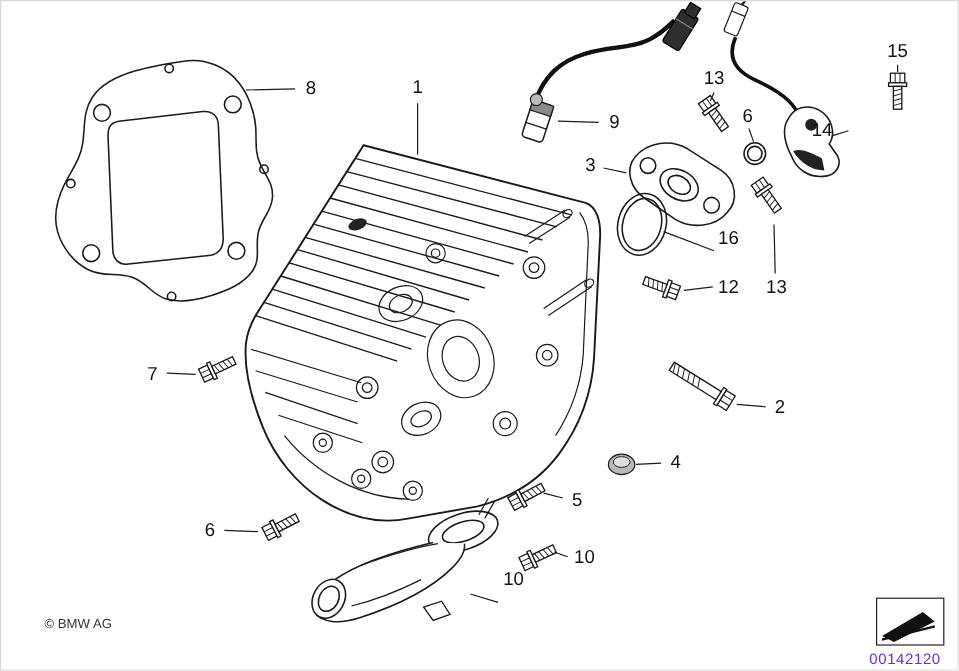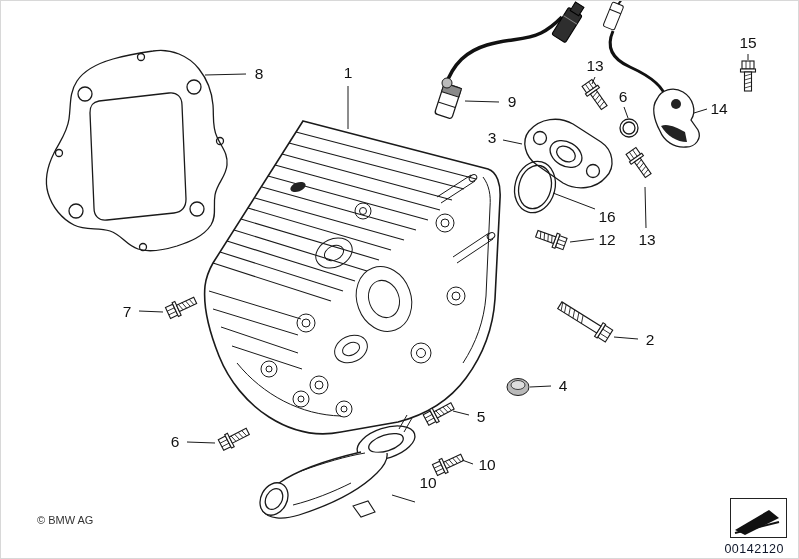--- a/index.html
+++ b/index.html
@@ -23,21 +23,21 @@
     pointer-events:auto;
     cursor:pointer;
     line-height:1;
   }
   .footer-copyright{
     position:absolute;left:36px;top:513px;
     font-size:11px;color:#333;
   }
   .footer-number{
     position:absolute;right:14px;top:541px;
-    font-size:12.5px;color:#0f172a;letter-spacing:.5px;
+    font-size:12.5px;color:#6d28d9;letter-spacing:.5px;
   }
   .logo-box{
     position:absolute;left:729px;top:497px;
     width:57px;height:40px;
     box-sizing:border-box;
     border:1.5px solid #222;
     background:#fff;
   }
 </style>
 </head>
@@ -228,23 +228,23 @@
       <div class="callout" style="left: 480px; top: 416px;">5</div>
       <div class="callout" style="left: 174px; top: 441px;">6</div>
       <div class="callout" style="left: 126px; top: 311px;">7</div>
       <div class="callout" style="left: 258px; top: 73px;">8</div>
       <div class="callout" style="left: 511px; top: 101px;">9</div>
       <div class="callout" style="left: 427px; top: 482px;">10</div>
       <div class="callout" style="left: 486px; top: 464px;">10</div>
       <div class="callout" style="left: 606px; top: 239px;">12</div>
       <div class="callout" style="left: 594px; top: 65px;">13</div>
       <div class="callout" style="left: 646px; top: 239px;">13</div>
-      <div class="callout" style="left: 718px; top: 108px;">14</div>
+      <div class="callout" style="left: 684px; top: 108px;">14</div>
       <div class="callout" style="left: 747px; top: 42px;">15</div>
-      <div class="callout" style="left: 606px; top: 216px;">16</div>
+      <div class="callout" style="left: 606px; top: 198px;">16</div>
       <div class="callout" style="left: 622px; top: 96px;">6</div>
     </div>
 
   <div class="footer-copyright">© BMW AG</div>
   <div class="footer-number">00142120</div>
 
   <div class="logo-box">
     <svg width="54" height="37" viewBox="0 0 54 37">
       <polygon points="4,31 38,11 48,19 14,36" fill="#111"></polygon>
       <polyline points="4,34 48,23" fill="none" stroke="#111" stroke-width="2"></polyline>

